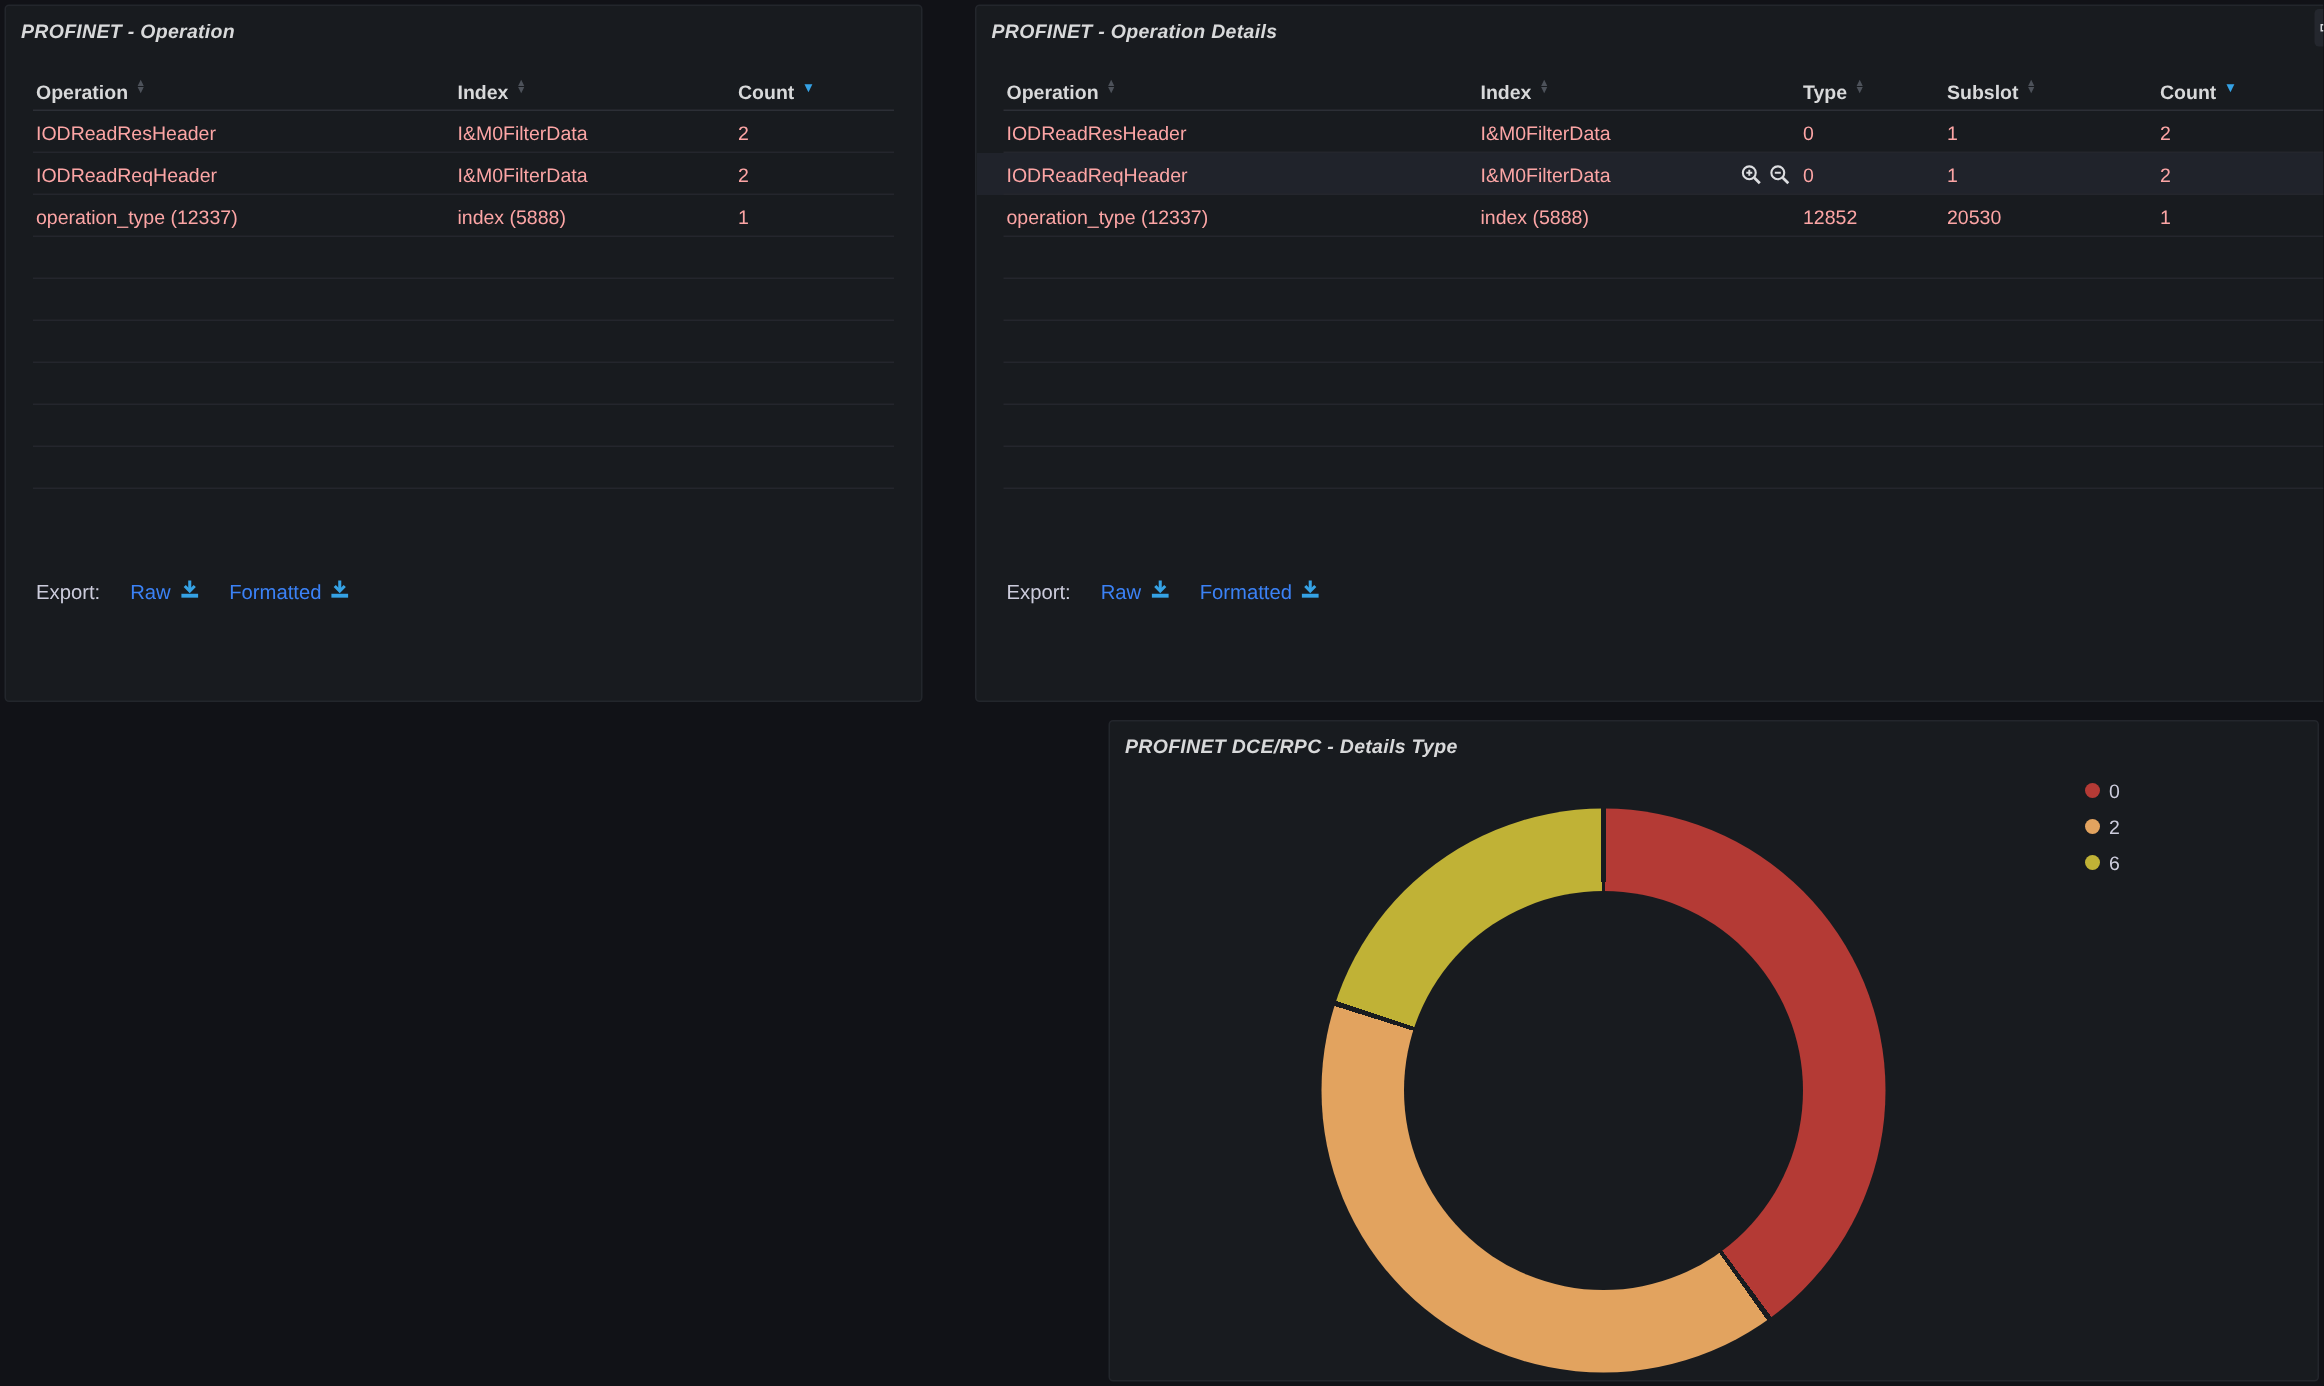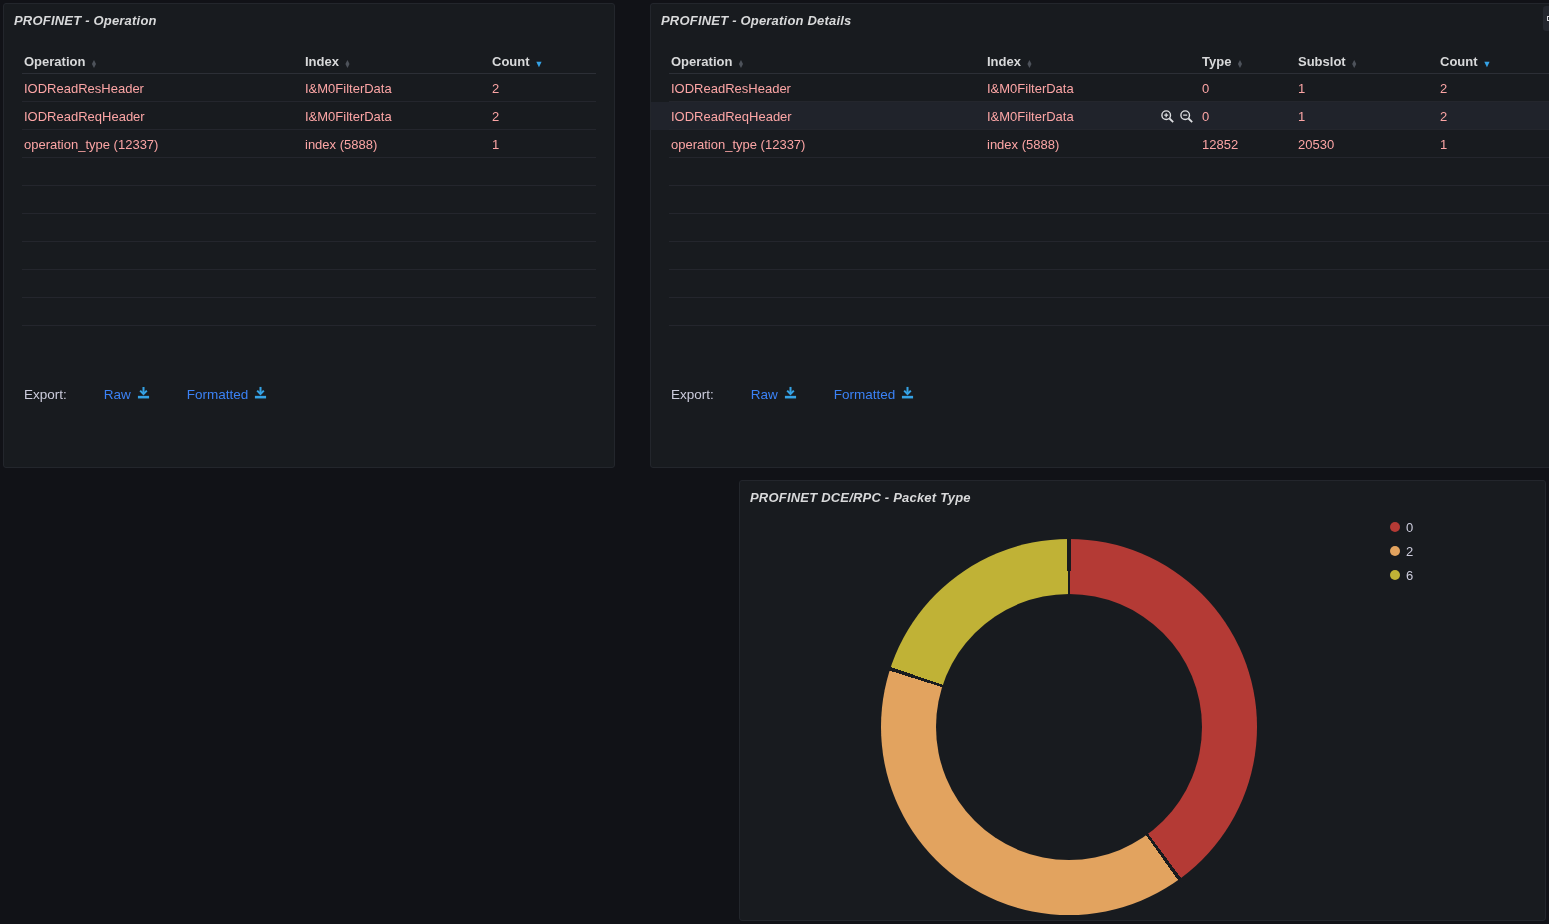--- a/index.html
+++ b/index.html
@@ -19,32 +19,32 @@
   
   .tablewrap { position:absolute; top:45px; left:0; right:0; }
   .trow { display:grid; height:28px; align-items:center; padding:0 18px 0 20px;
           position:relative; font-size:13px; color:#fca5a5; }
   .trow::after { content:""; position:absolute; left:18px; right:18px; bottom:0; height:1px; background:#24262d; }
   .trow.thead { height:25px; font-weight:bold; color:#d8d9da; }
   .trow.thead::after { background:#2c2f36; }
   .trow.hover { background:#20232b; }
   .t-op  .trow { grid-template-columns:281px 187px 1fr; }
   .t-det .trow { grid-template-columns:316px 215px 96px 142px 1fr; }
-  .cell { display:flex; align-items:flex-end; min-width:0; white-space:nowrap; }
+  .cell { display:flex; align-items:flex-start; min-width:0; white-space:nowrap; }
   .hcell { cursor:pointer; }
 
   .sort { display:inline-flex; flex-direction:column; margin-left:5px; color:#4d525a;
           font-size:7px; line-height:4.6px; font-style:normal; }
   .sort.desc { color:#35a2e5; font-size:9px; line-height:9px; }
 
   .zoomicons { display:inline-flex; gap:4px; margin-left:auto; margin-right:8px; }
   .zoomicons svg { cursor:pointer; display:block; }
 
   
-  .export { position:absolute; top:382px; left:20px; display:flex; align-items:center; gap:17px;
+  .export { position:absolute; top:382px; left:20px; display:flex; align-items:center; 
             font-size:13.5px; color:#ccccdc; }
   .export a { color:#3b82f6; text-decoration:none; display:inline-flex; align-items:center; gap:6px; cursor:pointer;padding-left:20px; }
 
   
   .menu-btn { position:absolute; top:2px; right:2px; width:27px; height:25px; background:#24272e;
               border-radius:3px; display:flex; align-items:center; justify-content:center; gap:2px; cursor:pointer; }
   .menu-btn i { width:5px; height:5px; border:1px solid #d3d4d8; display:block; }
 
   
   .donut { position:absolute; width:376px; height:376px; border-radius:50%; cursor:pointer; }
@@ -276,21 +276,21 @@
      <path d="M7 1 V8" stroke="#35a2e5" stroke-width="2.2" fill="none"></path>
      <path d="M3.4 5 L7 8.6 L10.6 5" stroke="#35a2e5" stroke-width="2.2" fill="none"></path>
      <rect x="1" y="10.6" width="12" height="2.8" fill="#35a2e5"></rect>
    </svg></span>
         </a>
     </div>
   </section>
 
 
   <section class="panel" id="panel-dcerpc-packet">
-    <div class="panel-title">PROFINET DCE/RPC - Packet Type</div>
+    <div class="panel-title">PROFINET DCE/RPC - Details Type</div>
     <div class="legend">
         <div class="legend-item">
           <span class="legend-dot" style="background: rgb(180, 58, 53);"></span>
           <span>0</span>
         </div>
         <div class="legend-item">
           <span class="legend-dot" style="background: rgb(226, 163, 95);"></span>
           <span>2</span>
         </div>
         <div class="legend-item">

